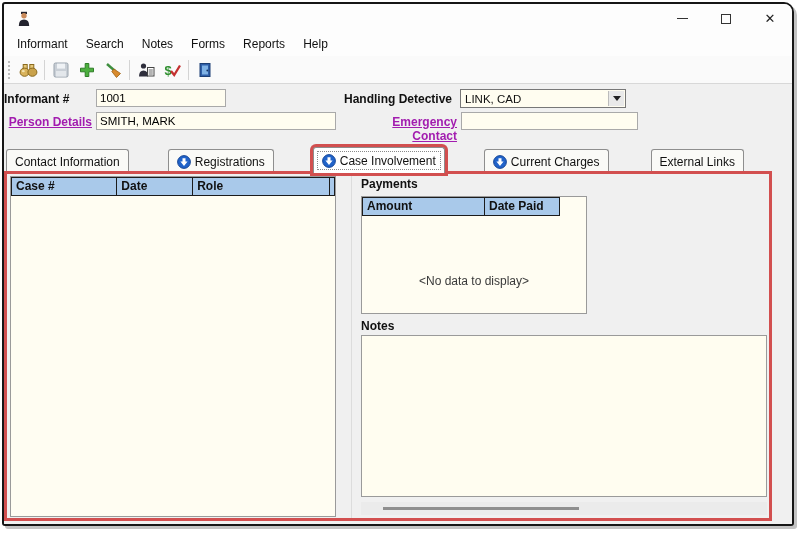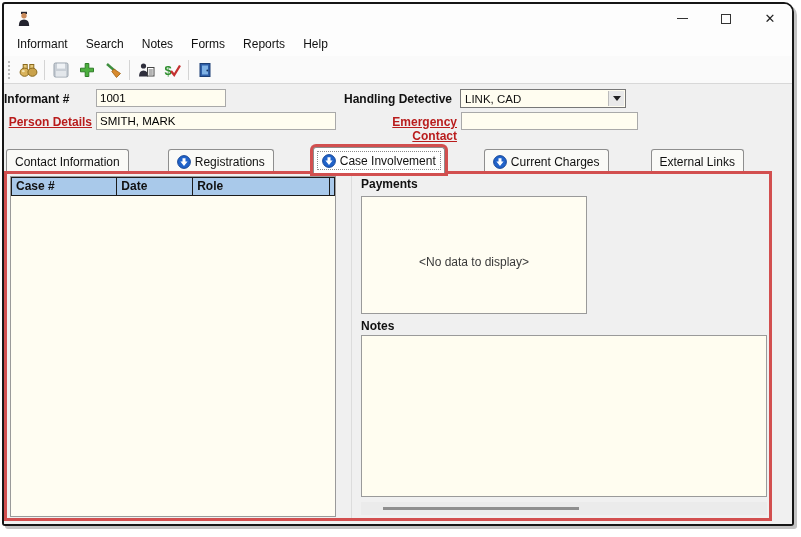--- a/index.html
+++ b/index.html
@@ -32,21 +32,21 @@
              background:#FAFAFA; border-bottom:1px solid #D8D8D8;
              display:flex; align-items:center; }
   .grip { margin-left:4px; width:3px; height:18px; border-left:2px dotted #BDBDBD; margin-right:4px; }
   .tbtn { width:26px; height:23px; display:flex; align-items:center; justify-content:center; }
   .tsep { width:1px; height:20px; background:#D4D4D4; margin:0 3px; }
 
   
   .formarea { position:absolute; left:0; top:80px; right:0; height:62px; background:#F0F0F0; }
   .flabel { position:absolute; font-size:12px; font-weight:bold; text-align:left; }
   .flink  { position:absolute; font-size:12px; font-weight:bold; text-align:right;
-            color:#b91c1c; text-decoration:underline; cursor:pointer; }
+            color:#a21caf; text-decoration:underline; cursor:pointer; }
   .ffield { position:absolute; background:#FFFDF0; border:1px solid #A9A9A9;
             font-family:"Liberation Sans", sans-serif; font-size:11.5px; padding:1px 3px; height:18px; }
   .combo  { position:absolute; background:#FFFDF0; border:1px solid #777; height:19px;
             font-size:11.5px; display:flex; align-items:center; padding-left:4px; }
   .combo .cbtn { position:absolute; right:1px; top:1px; bottom:1px; width:16px; background:#E9E9E9;
                  border-left:1px solid #BBB; display:flex; align-items:center; justify-content:center; }
   .combo .arrow { width:0; height:0; border-left:4px solid transparent; border-right:4px solid transparent;
                   border-top:5px solid #222; }
 
   
@@ -236,20 +236,24 @@
       <div class="ghead">
         <div class="ghcell" style="width:108px;">Case #</div>
         <div class="ghcell" style="width:78px;">Date</div>
         <div class="ghcell" style="width:140px;">Role</div>
         <div class="ghcell" style="flex:1;"></div>
       </div>
     </div>
 
     <div class="grouplabel" style="left:357px; top:6px;">Payments</div>
     <div class="paygrid">
+      <div class="ghead">
+        <div class="ghcell" style="width:123px;">Amount</div>
+        <div class="ghcell" style="width:76px;">Date Paid</div>
+      </div>
       <div class="emptytext">&lt;No data to display&gt;</div>
     </div>
 
     <div class="grouplabel" style="left:357px; top:148px;">Notes</div>
     <textarea class="notesbox" style=""></textarea>
 
     <div class="hscroll">
       <div class="hthumb"></div>
     </div>
   </div>

